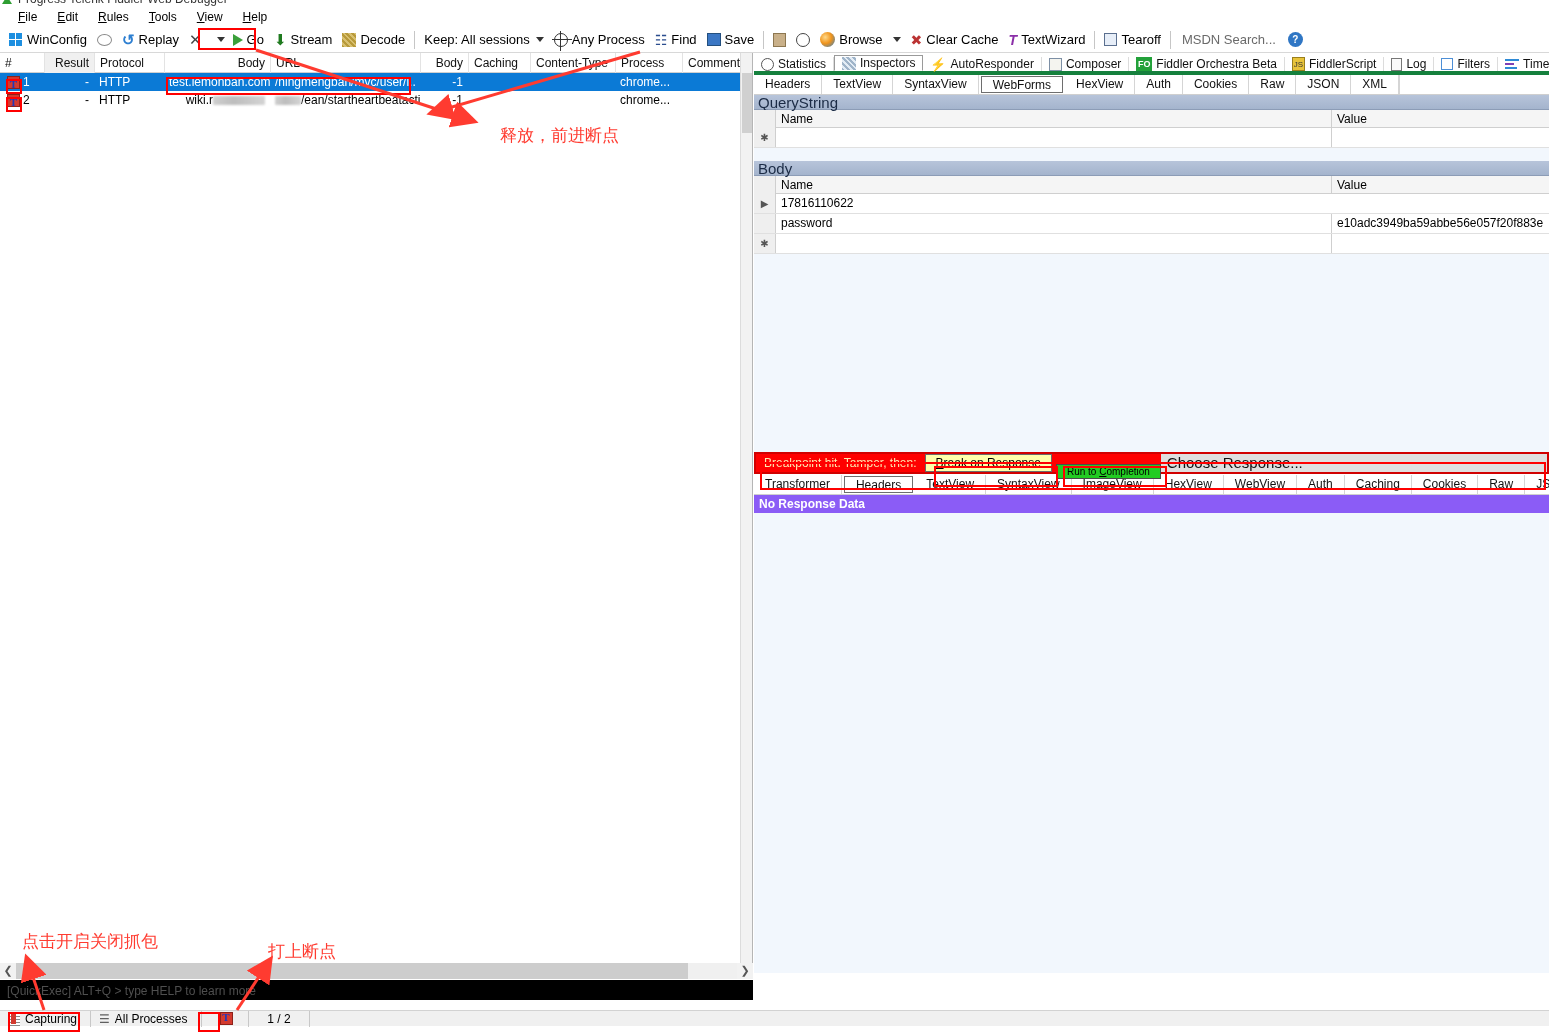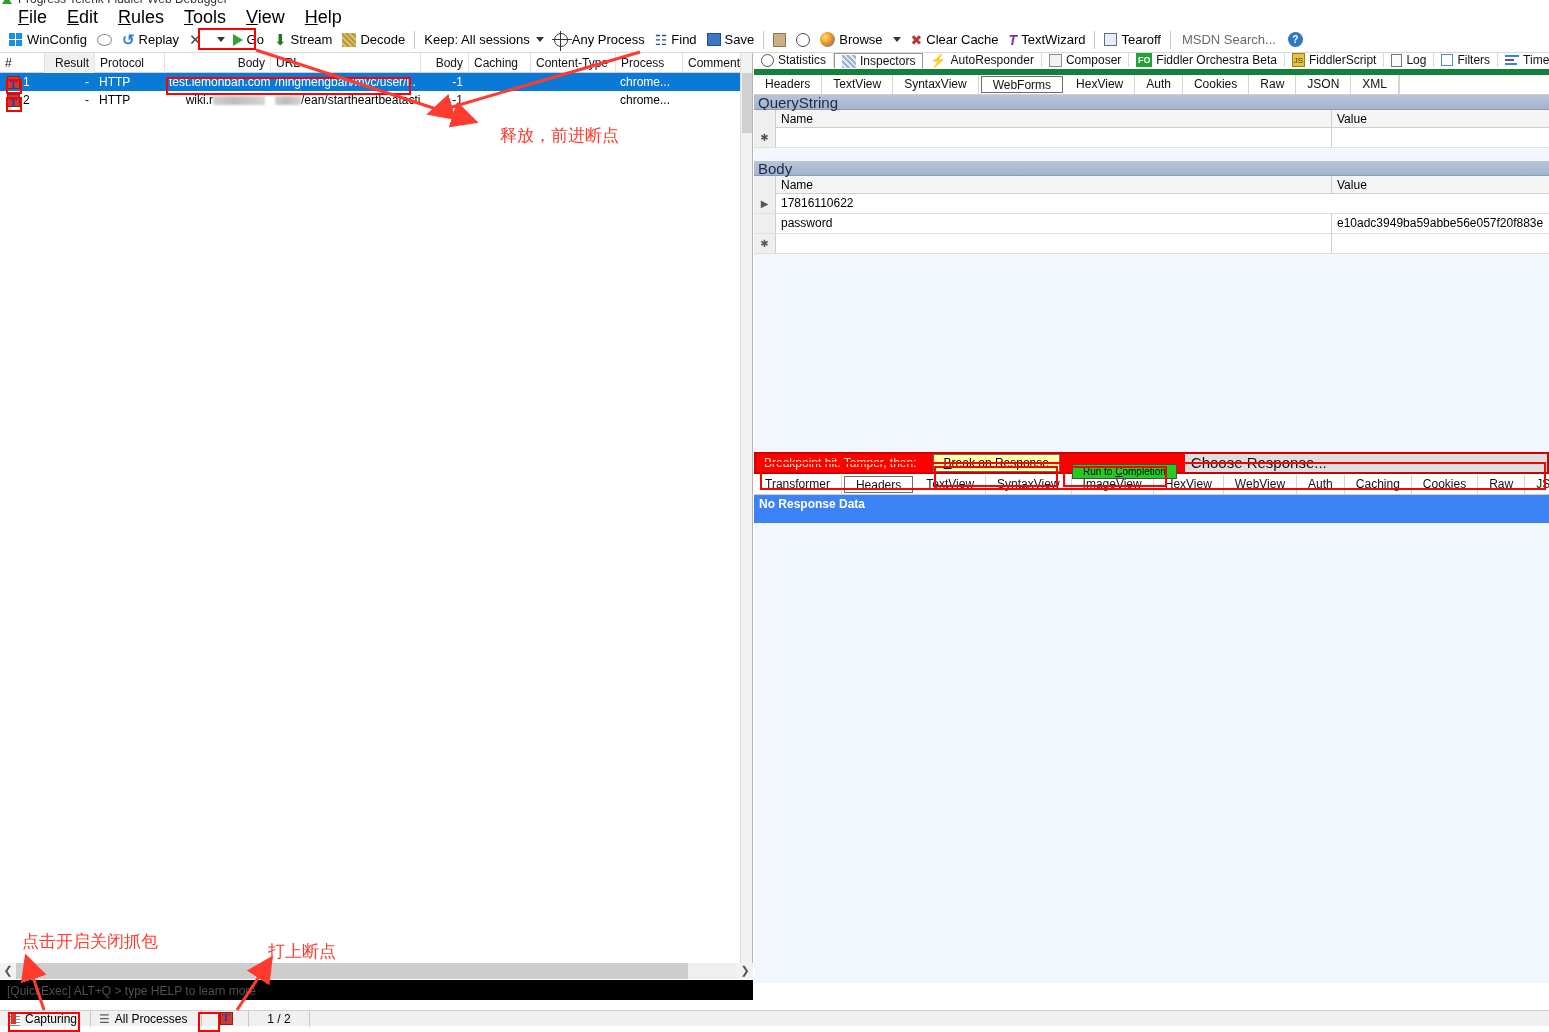--- a/index.html
+++ b/index.html
@@ -31,21 +31,21 @@
   }
 
   
   .menubar {
     position: absolute; left: 0; top: 7px; width: 1549px; height: 20px;
     background: #ffffff;
     display: flex; align-items: center;
     padding-left: 8px;
   }
   .menu-item {
-    padding: 1px 10px; font-size: 18px; color: #000; cursor: default;
+    padding: 1px 10px; font-size: 12px; color: #000; cursor: default;
     white-space: nowrap;
   }
   .menu-item u { text-decoration: underline; }
 
   
   .toolbar {
     position: absolute; left: 0; top: 27px; width: 1549px; height: 26px;
     background: #ffffff;
     border-bottom: 1px solid #d8d8d8;
     display: flex; align-items: center;
@@ -195,22 +195,22 @@
     background: #d33a2f;
   }
   .ic-filter { color: #5f5f5f; font-size: 12px; }
 
   
   .rightpane {
     position: absolute; left: 754px; top: 53px; width: 795px; height: 957px;
     background: #ffffff;
   }
   .maintabs {
-    display: flex; height: 22px; align-items: flex-start;
-    background: #ffffff; border-bottom: 6px solid #15803d;
+    display: flex; height: 22px; align-items: flex-end;
+    background: #ffffff; border-bottom: 4px solid #15803d;
   }
   .mtab {
     display: flex; align-items: center; gap: 4px;
     padding: 0 7px; font-size: 12px; color: #111; white-space: nowrap;
     border-right: 1px solid #dcdcdc; cursor: default;
   }
   .mtab.active { background: #ffffff; border: 1px solid #9a9a9a; border-bottom: 1px solid #fff; }
   .ic-stat { width: 13px; height: 13px; border: 1.4px solid #555; border-radius: 50%; }
   .ic-insp { width: 14px; height: 13px; background:
     repeating-linear-gradient(45deg,#9fb4c9 0 2px,#e3ecf5 2px 4px); }
@@ -265,40 +265,40 @@
     flex: 0 0 556px; padding-left: 5px; line-height: 19px;
     border-right: 1px solid #cfcfcf; background: #fff; overflow: hidden;
   }
   .grow .cval { flex: 1; padding-left: 5px; line-height: 19px; background: #fff; overflow: hidden; }
   .grow.sel .cname { background: #0b7ad6; color: #fff; }
   .blank-area { background: #f2f7fd; }
 
   
   .bpbar {
     position: relative; height: 22px; background: #ff0000;
-    display: flex; align-items: center; gap: 8px;
+    display: flex; align-items: center; gap: 0;
     border: 2px solid #d10000;
   }
   .bp-text { color: #ffe9b0; font-size: 12px; padding: 0 8px; white-space: nowrap; }
   .btn-break {
     background: #ffffaa; border: 1px solid #6a6a6a; font-size: 12px;
     padding: 1px 10px; margin-right: 4px; white-space: nowrap; cursor: default;
   }
   .btn-run {
     background: #22cc22; border: 1px solid #4a4a4a; font-size: 10px;
     padding: 1px 10px; margin-right: 0; white-space: nowrap; cursor: default; margin-top: 17px;
   }
   .choose-resp {
     flex: 1; height: 18px; background: #dfdfdf; font-size: 15px;
     line-height: 18px; padding-left: 6px; color: #111; white-space: nowrap;
   }
   .btn-break u, .btn-run u { text-decoration: underline; }
 
   .noresp {
-    height: 28px; background: #3b82f6; color: #ffffff; font-size: 12px;
+    height: 18px; background: #8b5cf6; color: #ffffff; font-size: 12px;
     font-weight: bold; line-height: 18px; padding-left: 5px;
   }
   .resp-blank { background: #f2f7fd; }
   .anno-text {
     font-size: 17px; color: #ff3b30; white-space: nowrap;
     font-family: "DejaVu Sans", sans-serif;
   }
   .anno-box { position: absolute; border: 2px solid #ff0000; pointer-events: none; }
   svg.anno-svg { position: absolute; left: 0; top: 0; pointer-events: none; }
 </style>

